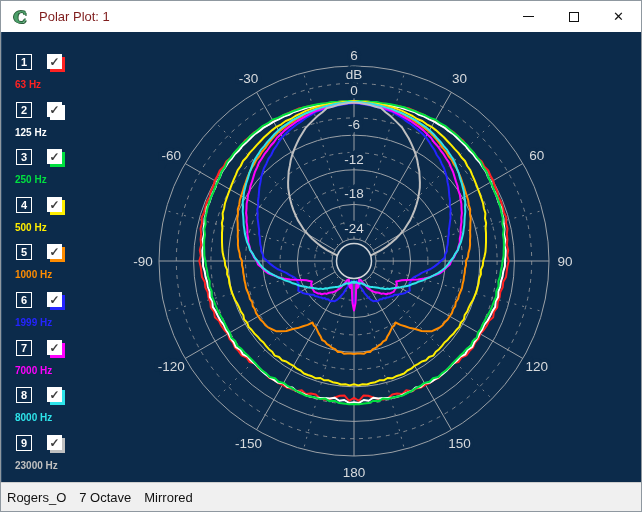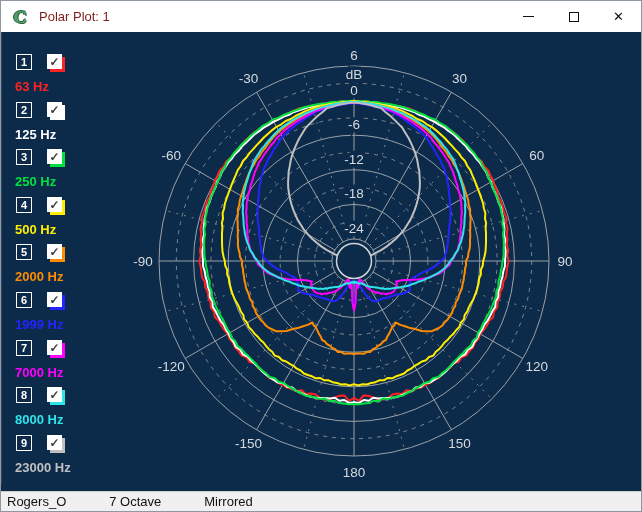--- a/index.html
+++ b/index.html
@@ -37,27 +37,27 @@
   .leg-num{
     position:absolute;left:14px;top:0;width:16px;height:16px;border:1px solid #ffffff;
     color:#ffffff;font-size:11px;font-weight:bold;text-align:center;line-height:14px;
   }
   .leg-cb{
     position:absolute;left:45px;top:0;width:15px;height:15px;background:#ffffff;
     text-align:center;line-height:14px;
   }
   .leg-check{font-size:12px;color:#3c3c3c;font-weight:bold;}
   .leg-label{
-    position:absolute;left:13px;top:25px;font-size:13px;font-weight:bold;white-space:nowrap;
+    position:absolute;left:13px;top:25px;font-size:10px;font-weight:bold;white-space:nowrap;
   }
   
   .statusbar{
-    position:absolute;left:0;right:0;bottom:0;height:20px;background:#f0f0f0;
+    position:absolute;left:0;right:0;bottom:0;height:29px;background:#f0f0f0;
     border-top:1px solid #cfcfcf;display:flex;align-items:center;
-    font-size:13px;color:#111;gap:30px;
+    font-size:13px;color:#111;
   }
   .status-item{margin-left:13px;white-space:nowrap;}
   .status-item:first-child{margin-left:6px;}
 </style>
 </head>
 <body>
 
 <div class="window">
 
   <div class="titlebar">
@@ -165,21 +165,21 @@
           <div class="leg-label" style="color: rgb(0, 224, 64);">250 Hz</div>
         </div>
         <div class="leg-item" style="top: 164.8px;">
           <div class="leg-num">4</div>
           <div class="leg-cb" style="box-shadow: rgb(255, 238, 0) 3px 3px 0px 0px;"><span class="leg-check">✓</span></div>
           <div class="leg-label" style="color: rgb(255, 238, 0);">500 Hz</div>
         </div>
         <div class="leg-item" style="top: 212.4px;">
           <div class="leg-num">5</div>
           <div class="leg-cb" style="box-shadow: rgb(255, 140, 0) 3px 3px 0px 0px;"><span class="leg-check">✓</span></div>
-          <div class="leg-label" style="color: rgb(255, 140, 0);">2000 Hz</div>
+          <div class="leg-label" style="color: rgb(255, 140, 0);">1000 Hz</div>
         </div>
         <div class="leg-item" style="top: 260px;">
           <div class="leg-num">6</div>
           <div class="leg-cb" style="box-shadow: rgb(36, 36, 255) 3px 3px 0px 0px;"><span class="leg-check">✓</span></div>
           <div class="leg-label" style="color: rgb(36, 36, 255);">1999 Hz</div>
         </div>
         <div class="leg-item" style="top: 307.6px;">
           <div class="leg-num">7</div>
           <div class="leg-cb" style="box-shadow: rgb(255, 0, 255) 3px 3px 0px 0px;"><span class="leg-check">✓</span></div>
           <div class="leg-label" style="color: rgb(255, 0, 255);">7000 Hz</div>

